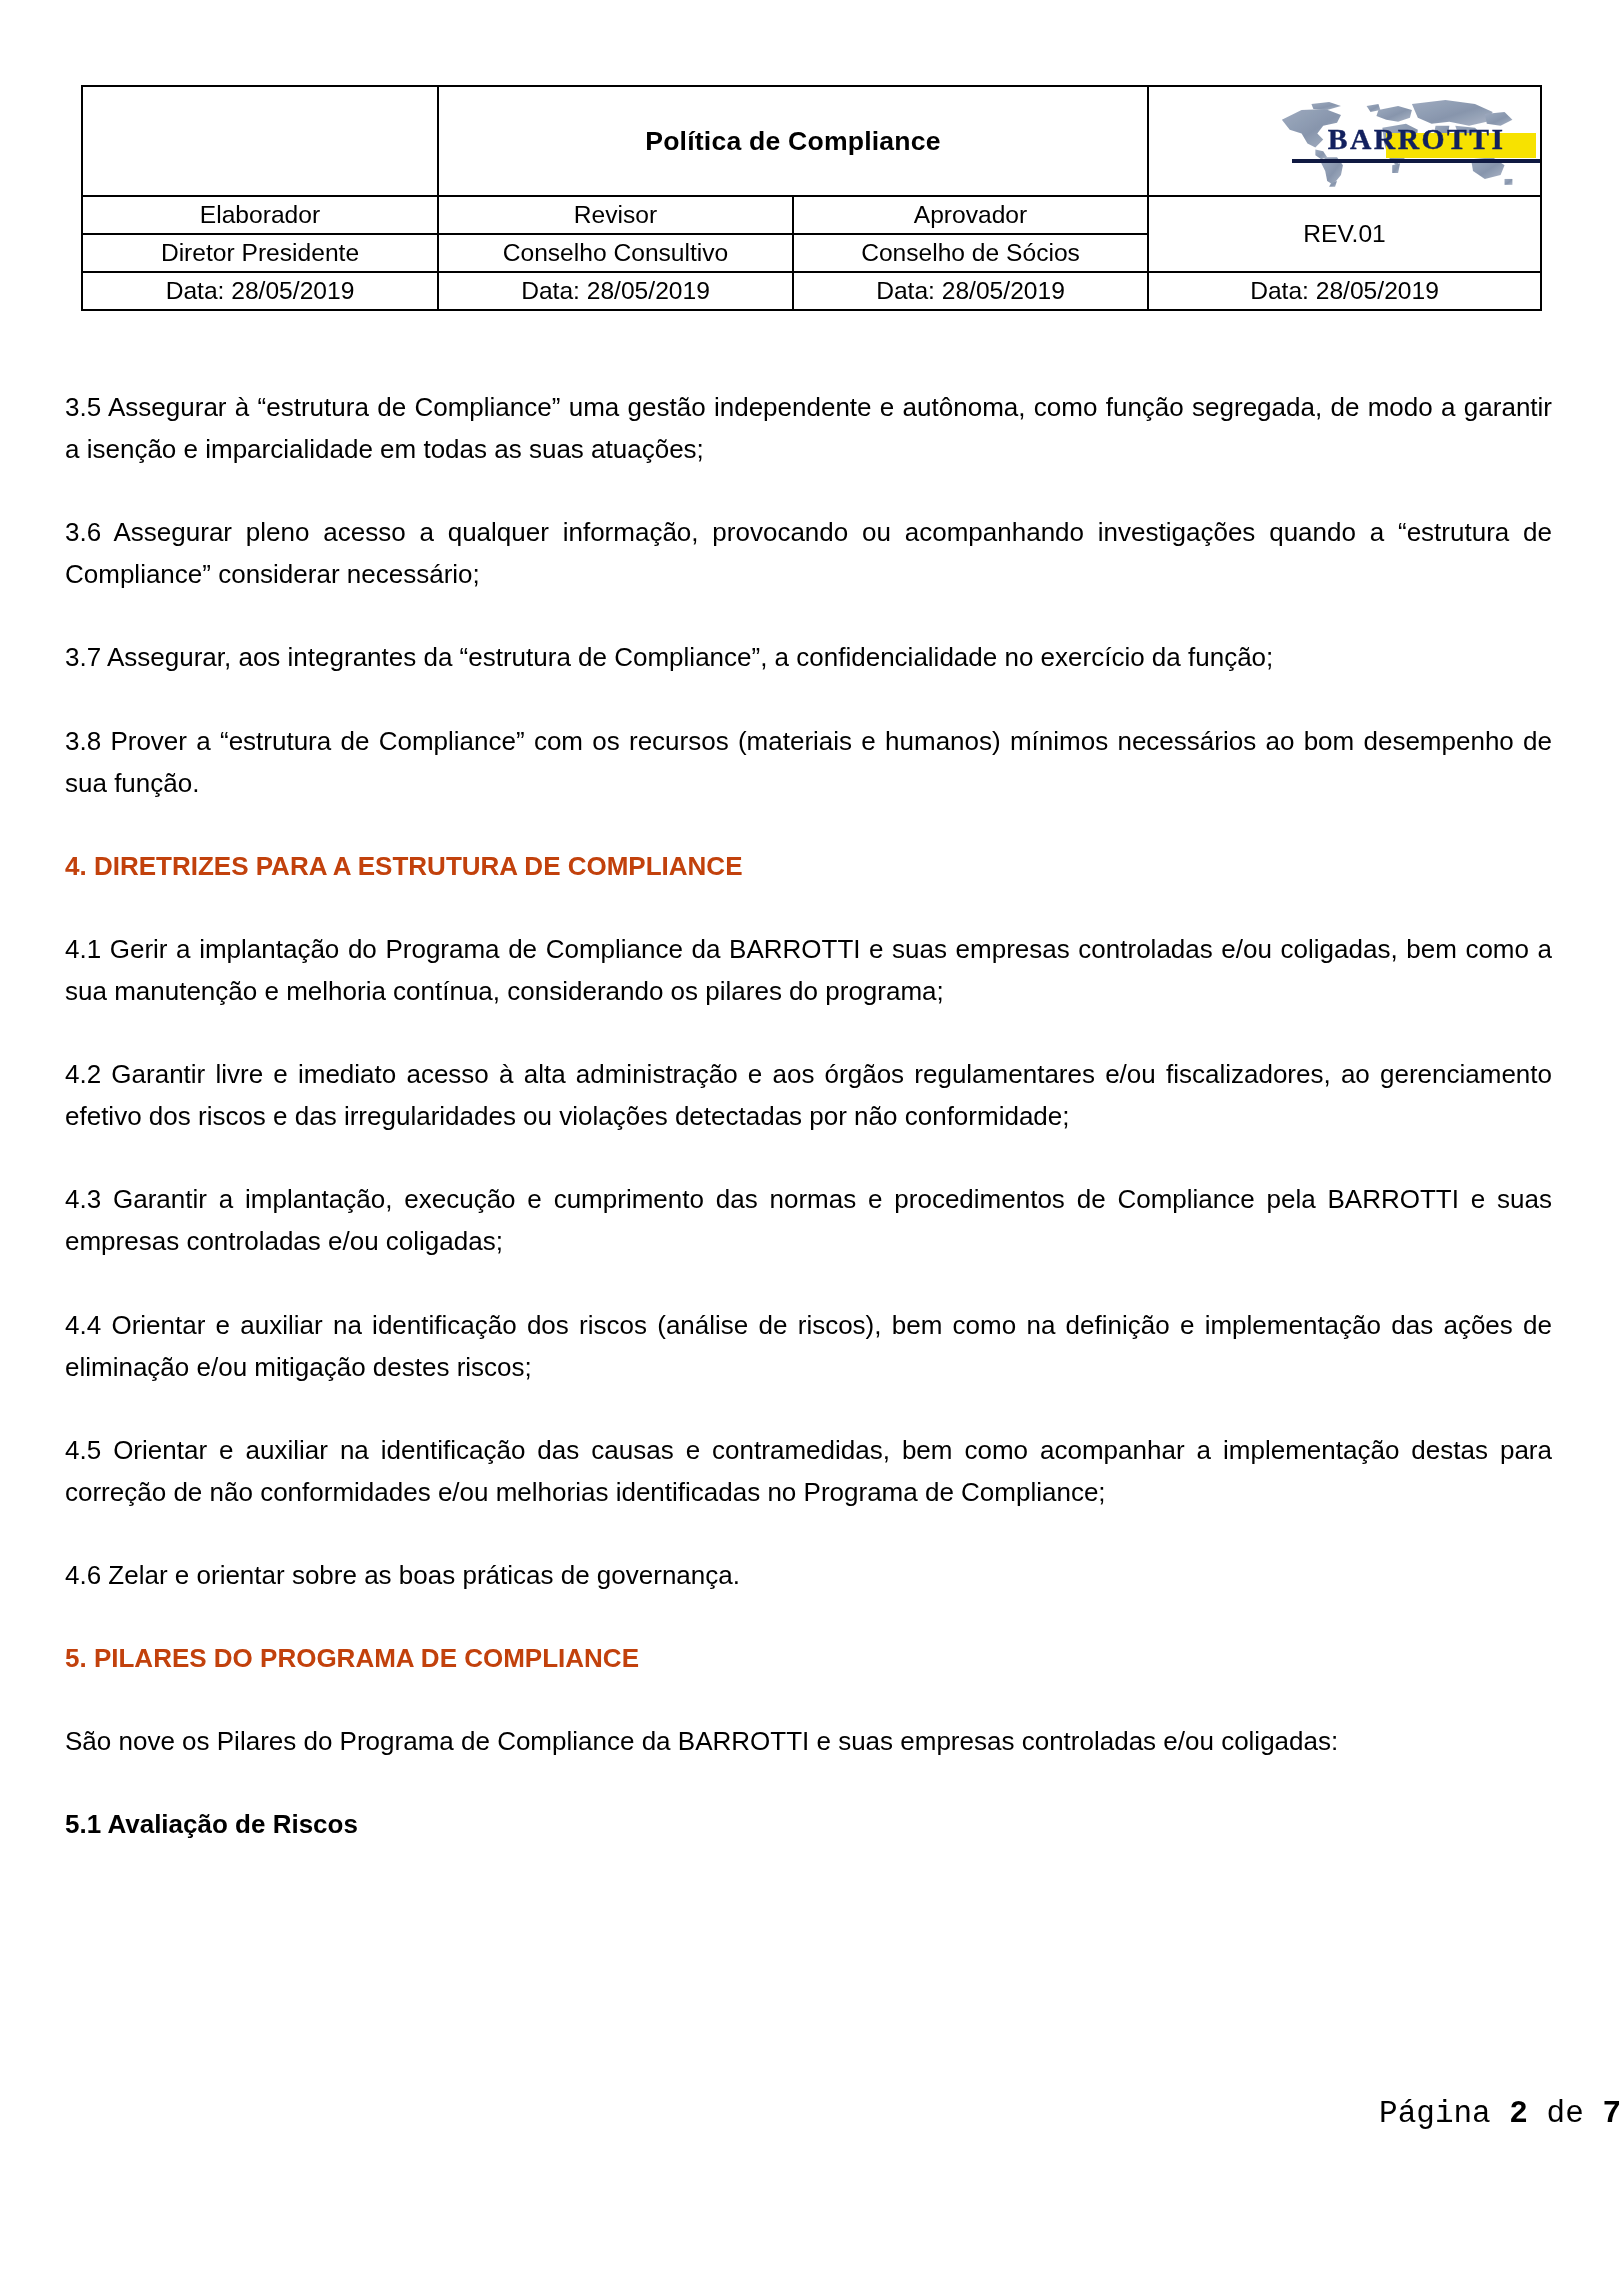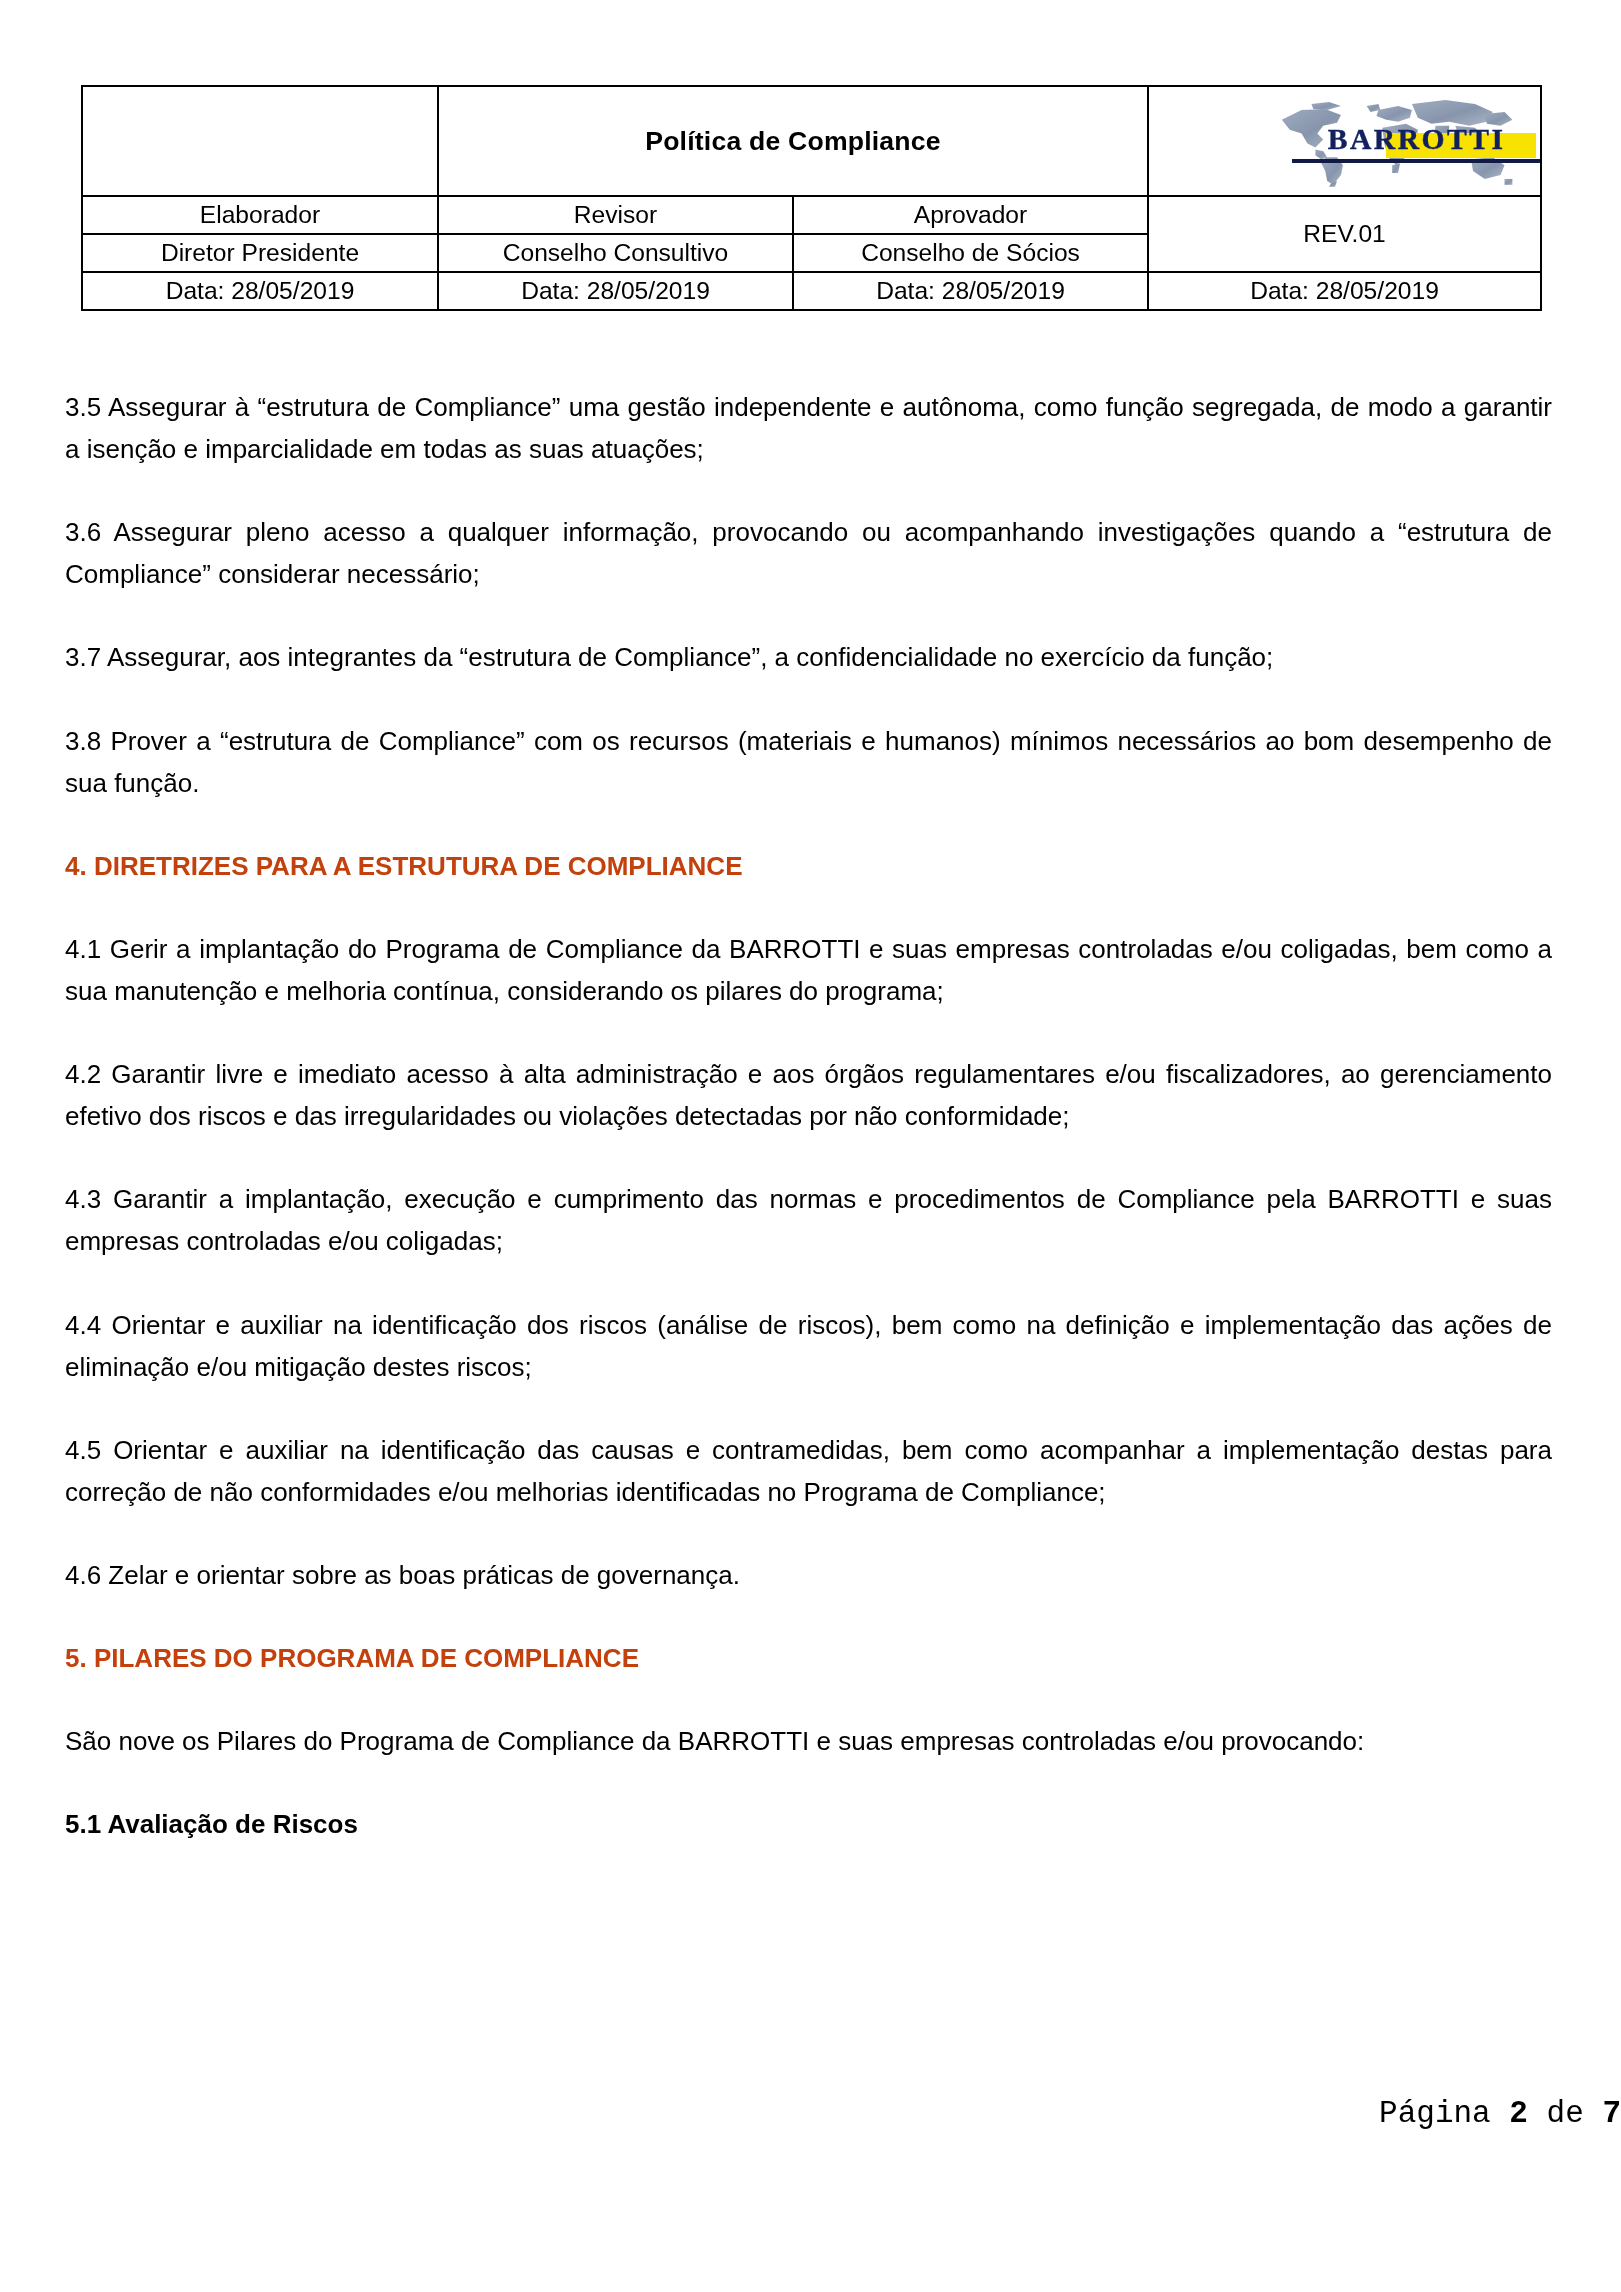--- a/index.html
+++ b/index.html
@@ -277,21 +277,21 @@
 
     <p class="para">4.1 Gerir a implantação do Programa de Compliance da BARROTTI e suas empresas controladas e/ou coligadas, bem como a sua manutenção e melhoria contínua, considerando os pilares do programa;</p>
     <p class="para">4.2 Garantir livre e imediato acesso à alta administração e aos órgãos regulamentares e/ou fiscalizadores, ao gerenciamento efetivo dos riscos e das irregularidades ou violações detectadas por não conformidade;</p>
     <p class="para">4.3 Garantir a implantação, execução e cumprimento das normas e procedimentos de Compliance pela BARROTTI e suas empresas controladas e/ou coligadas;</p>
     <p class="para">4.4 Orientar e auxiliar na identificação dos riscos (análise de riscos), bem como na definição e implementação das ações de eliminação e/ou mitigação destes riscos;</p>
     <p class="para">4.5 Orientar e auxiliar na identificação das causas e contramedidas, bem como acompanhar a implementação destas para correção de não conformidades e/ou melhorias identificadas no Programa de Compliance;</p>
     <p class="para nojust">4.6 Zelar e orientar sobre as boas práticas de governança.</p>
 
     <h2 class="heading">5. PILARES DO PROGRAMA DE COMPLIANCE</h2>
 
-    <p class="para">São nove os Pilares do Programa de Compliance da BARROTTI e suas empresas controladas e/ou provocando:</p>
+    <p class="para">São nove os Pilares do Programa de Compliance da BARROTTI e suas empresas controladas e/ou coligadas:</p>
 
     <p class="sub-heading">5.1 Avaliação de Riscos</p>
   </div>
 
   <div class="footer">
     <span>Página</span>
     <span class="pg-strong">2</span>
     <span>de</span>
     <span class="pg-strong">7</span>
   </div>

